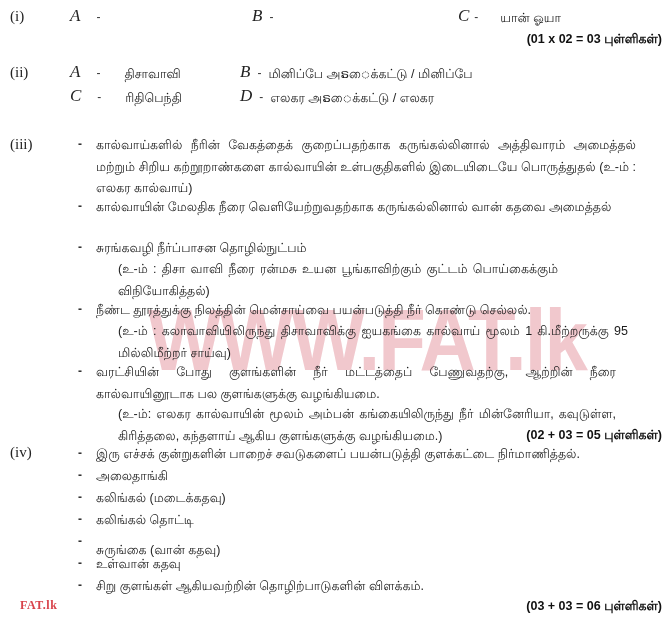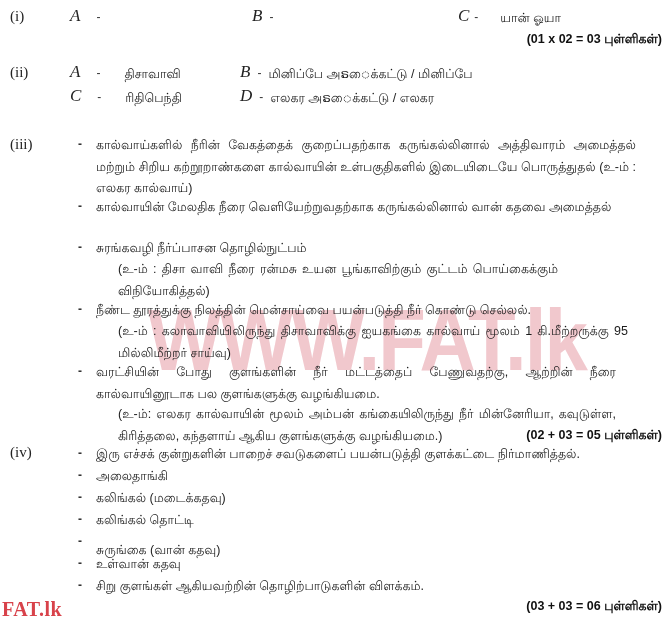--- a/index.html
+++ b/index.html
@@ -105,25 +105,25 @@
     font-weight: bold;
     color: #333;
   }
 
   .para {
     position: absolute;
   }
 
   .footer-logo {
     position: absolute;
-    left: 2px;
+    left: 20px;
     top: 598px;
     font-family: "Liberation Serif", serif;
     font-weight: bold;
-    font-size: 20px;
+    font-size: 12px;
     color: #d8424a;
     letter-spacing: 0.5px;
     z-index: 3;
   }
 </style>
 </head>
 <body>
 
 <div id="page">
 

